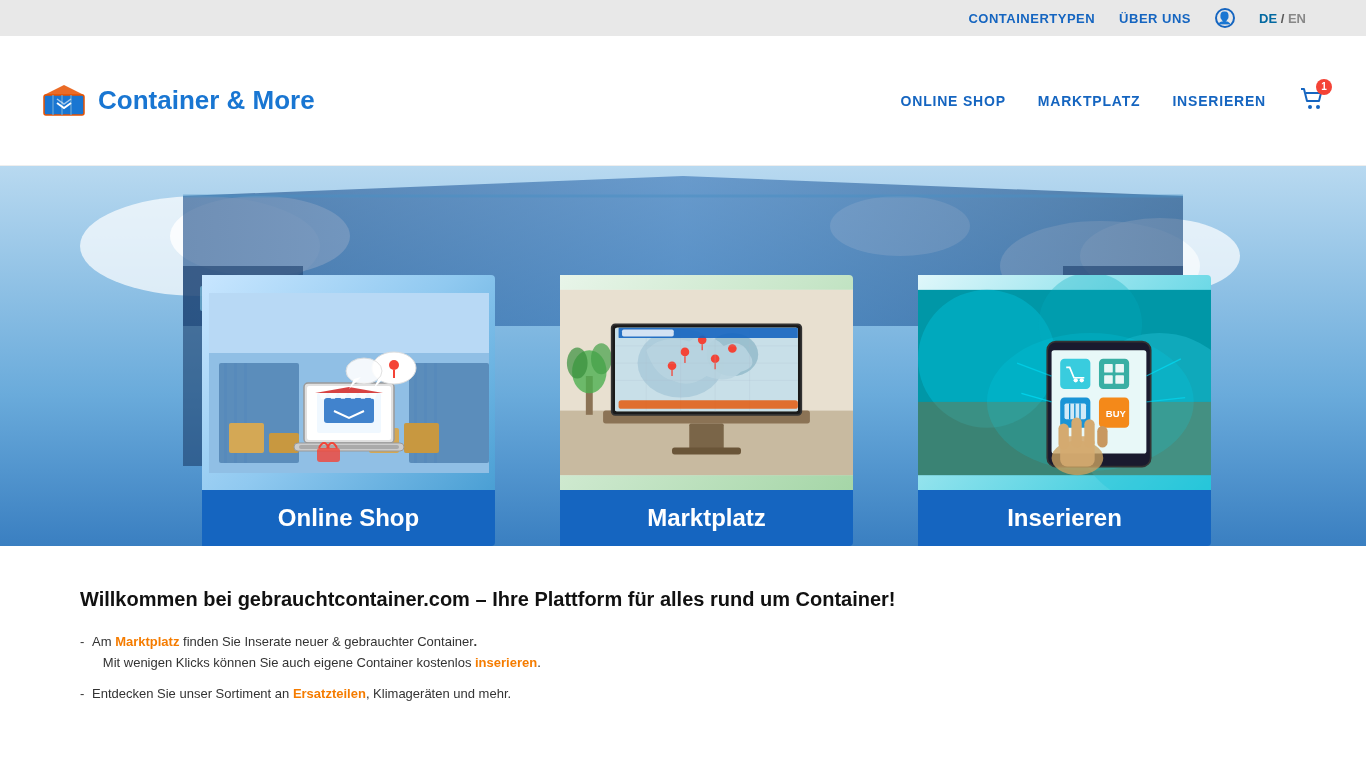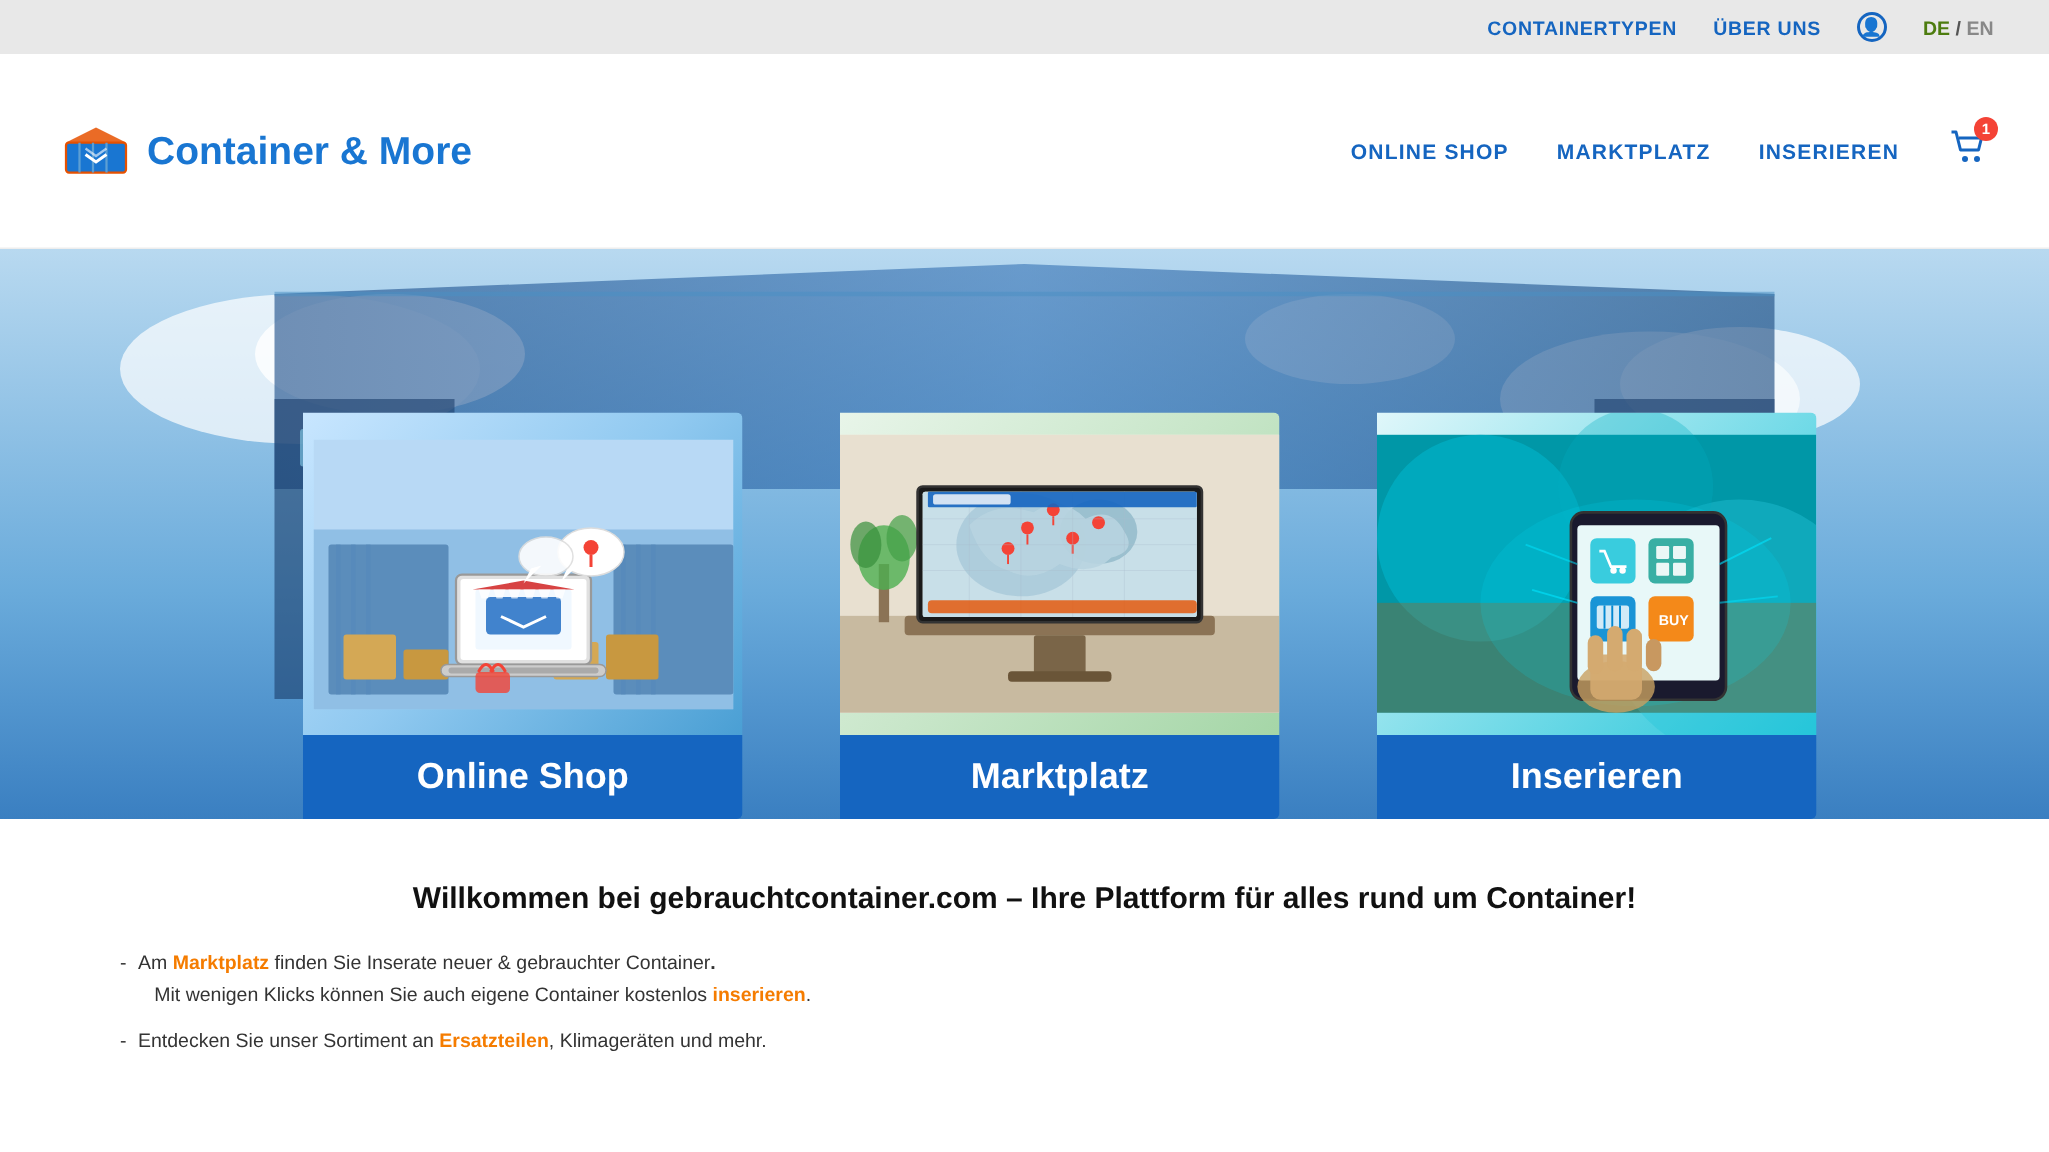--- a/index.html
+++ b/index.html
@@ -5,40 +5,40 @@
     * { margin: 0; padding: 0; box-sizing: border-box; }
     body { font-family: Arial, sans-serif; width: 1366px; overflow-x: hidden; background: #fff; }
 
     
     .top-bar {
       background: #e8e8e8;
       height: 36px;
       display: flex;
       align-items: center;
       justify-content: flex-end;
-      padding: 0 37px;
+      padding: 0 60px;
       gap: 24px;
     }
     .top-bar a {
       text-decoration: none;
       font-size: 13px;
       font-weight: 700;
       color: #1565c0;
       letter-spacing: 0.5px;
     }
     .top-bar-divider {
       color: #555;
       font-size: 13px;
     }
     .top-bar-lang {
       font-size: 13px;
       font-weight: 700;
       color: #1565c0;
     }
-    .top-bar-lang span.active { color: #4d7c0f; text-align: right; }
+    .top-bar-lang span.active { color: #0369a1; text-align: right; }
     .top-bar-lang span.inactive { color: #888; }
     .user-icon {
       width: 20px; height: 20px;
       border-radius: 50%;
       border: 2px solid #1565c0;
       display: inline-flex; align-items: center; justify-content: center;
       color: #1565c0; font-size: 12px;
     }
 
     
@@ -176,21 +176,20 @@
     .content {
       padding: 40px 80px 50px 80px;
       background: #fff;
     }
     .content h2 {
       font-size: 20px;
       font-weight: 700;
       color: #111;
       margin-bottom: 20px;
       line-height: 1.3;
-      text-align: center;
     }
     .content ul {
       list-style: none;
       padding: 0;
     }
     .content ul li {
       font-size: 13px;
       color: #333;
       margin-bottom: 10px;
       padding-left: 12px;

